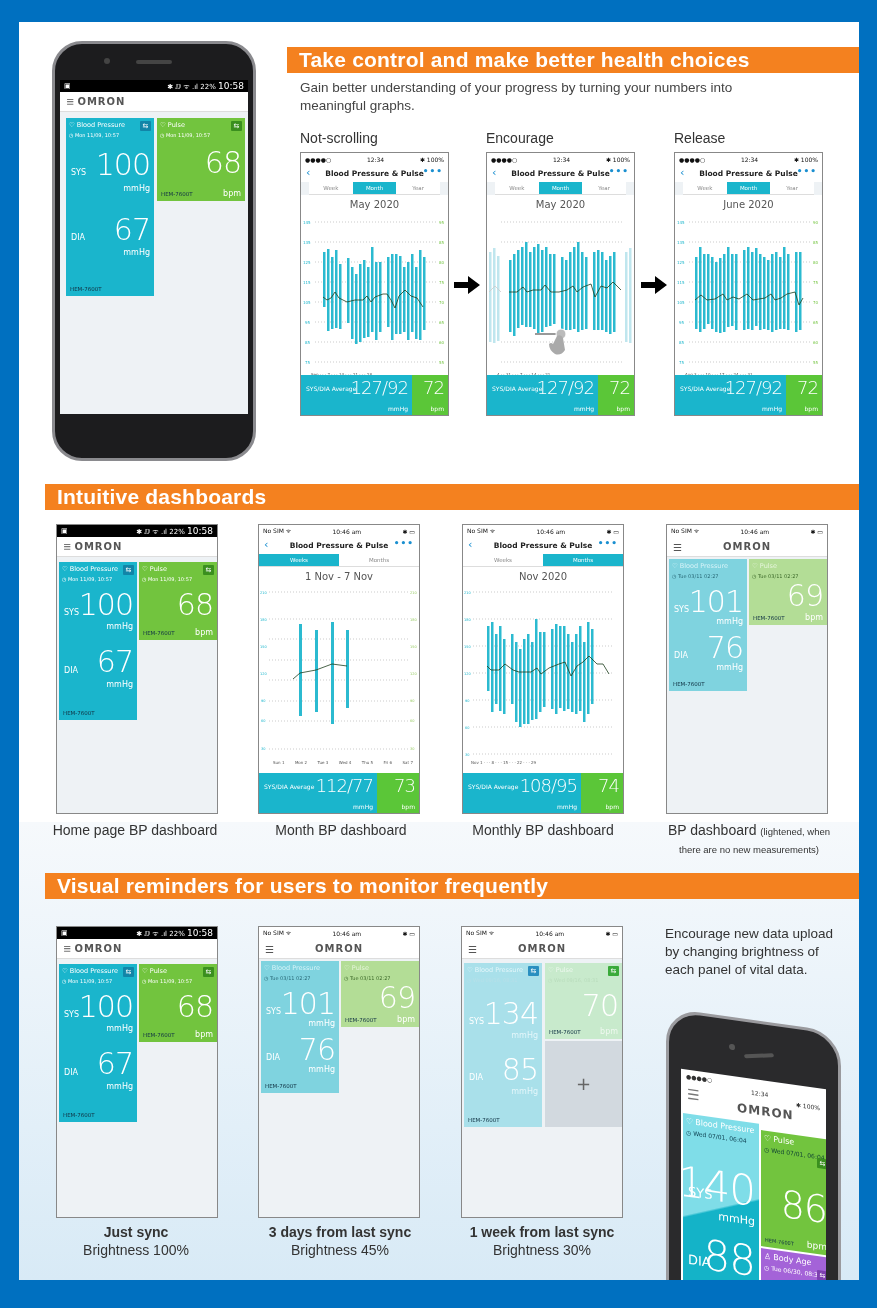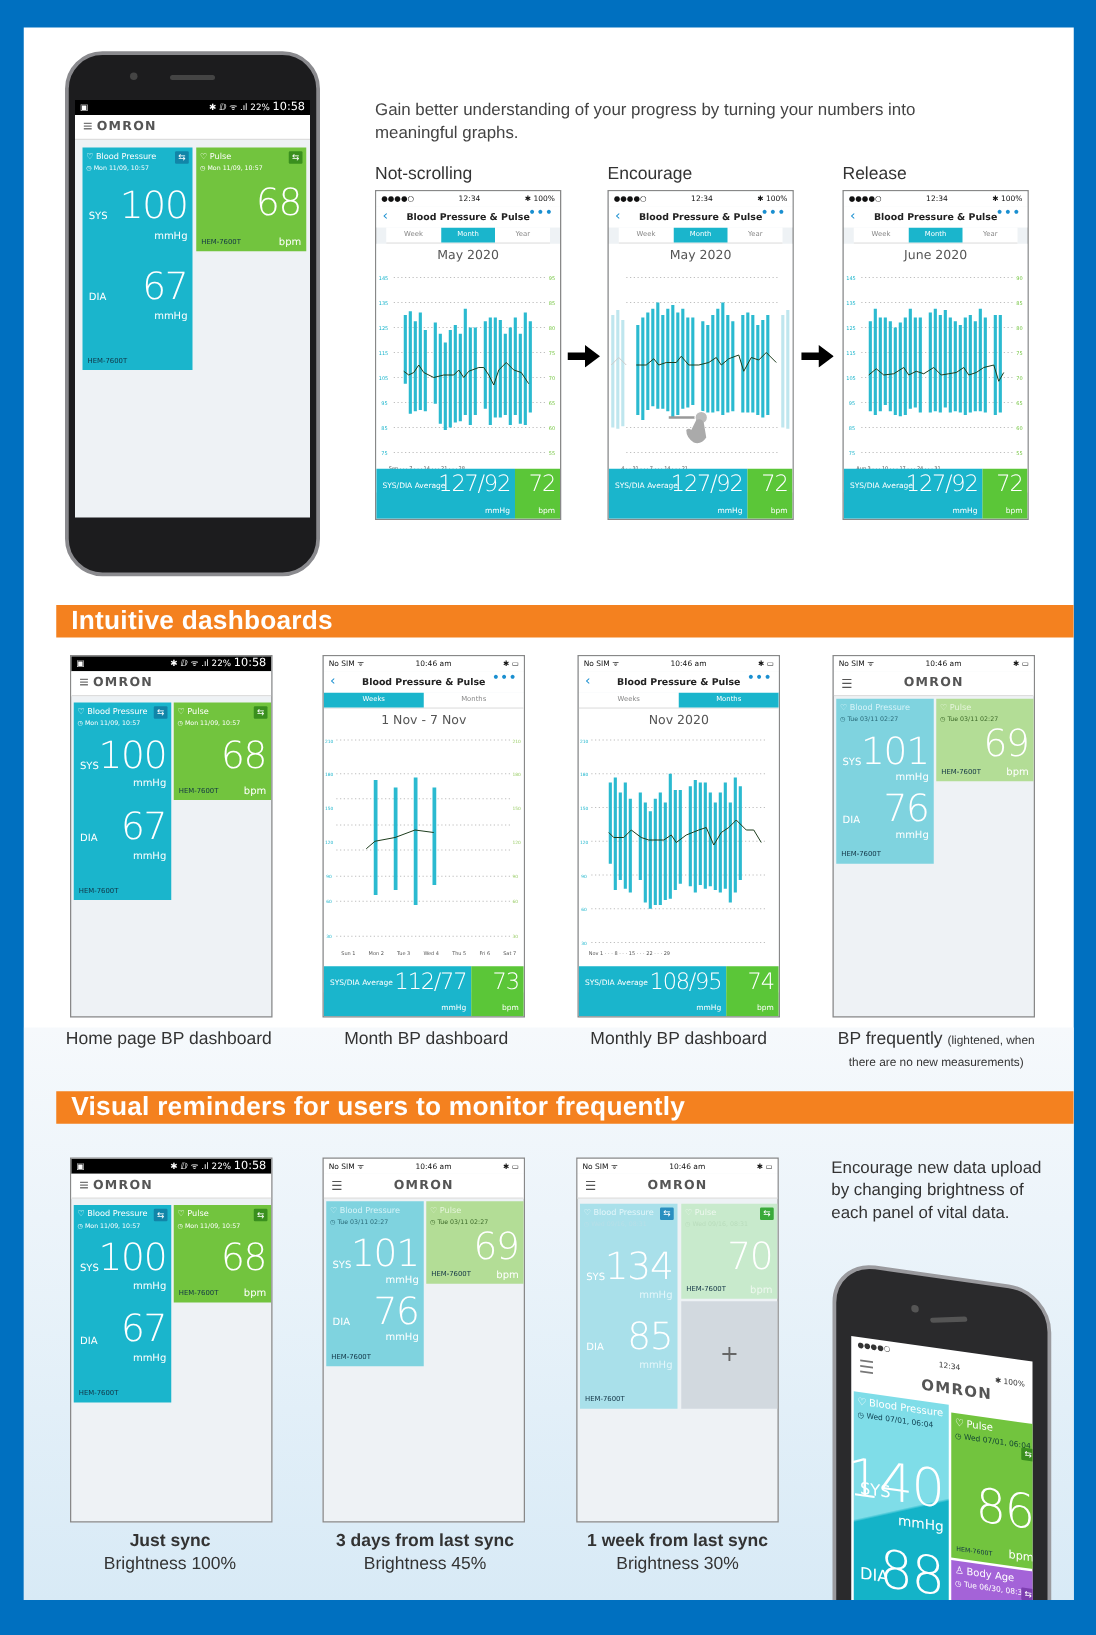--- a/index.html
+++ b/index.html
@@ -91,20 +91,21 @@
           </div>
         <div class="sw" style="background:#3a8f1e">⇆</div>
         <div class="dt"><span>◷</span> <span>Mon 11/09, 10:57</span></div>
         <span class="big" style="top:30px">68</span>
         <span class="dev">HEM-7600T</span>
         <span class="unit" style="bottom:3px">bpm</span>
       </div>
     </div>
   </div>
 
+  <div class="banner" style="left:268px;top:25px;width:572px;">Take control and make better health choices</div>
   <div class="txt" style="left:281px;top:57px;width:470px;">Gain better understanding of your progress by turning your numbers into meaningful graphs.</div>
   <div class="lbl" style="left:281px;top:108px;">Not-scrolling</div>
   <div class="lbl" style="left:467px;top:108px;">Encourage</div>
   <div class="lbl" style="left:655px;top:108px;">Release</div>
 
   <div class="frame" style="left:281px;top:130px;width:149px;height:264px;">
     <div class="sbar">
         <span>●●●●○</span>
         <span>12:34</span>
         <span>✱ 100%</span>
@@ -607,21 +608,21 @@
       <div class="dt" style="color:#3d6a2a">◷ <span>Tue 03/11 02:27</span></div>
       <span class="big" style="top:22px">69</span>
       <span class="dev">HEM-7600T</span>
       <span class="unit" style="bottom:3px">bpm</span>
     </div>
   </div>
 
   <div class="caption" style="left:26px;top:799px;width:180px;">Home page BP dashboard</div>
   <div class="caption" style="left:232px;top:799px;width:180px;">Month BP dashboard</div>
   <div class="caption" style="left:434px;top:799px;width:180px;">Monthly BP dashboard</div>
-  <div class="caption" style="left:640px;top:799px;width:180px;"><span>BP frequently</span> <span style="font-size:9.5px;line-height:12px">(lightened, when there are no new measurements)</span></div>
+  <div class="caption" style="left:640px;top:799px;width:180px;"><span>BP dashboard</span> <span style="font-size:9.5px;line-height:12px">(lightened, when there are no new measurements)</span></div>
 
   <div class="banner" style="left:26px;top:851px;width:814px;">Visual reminders for users to monitor  frequently</div>
 
   <div class="frame" style="left:37px;top:904px;width:162px;height:292px;">
     <div class="sbar dark">
         <span>▣</span>
         <span><span>✱ ⅅ ᯤ .ıl 22%</span> <span style="font-size:9px">10:58</span></span>
       </div>
     <div class="apphead left">
         <span style="color:#777;margin-right:2px">≡</span>

